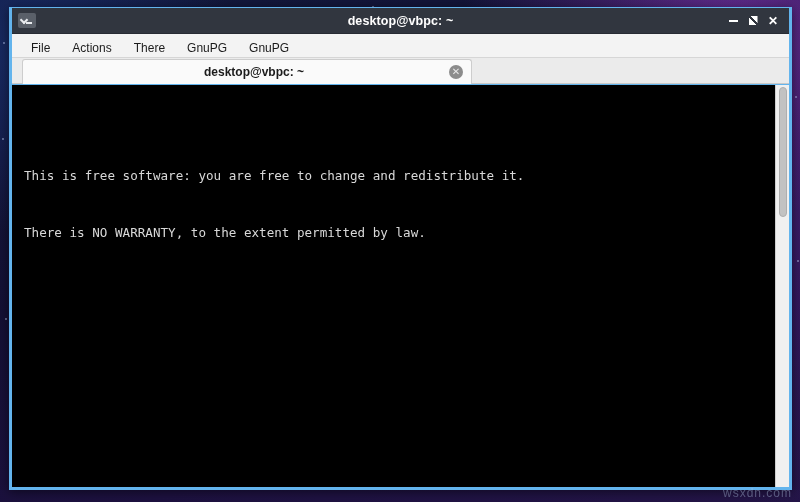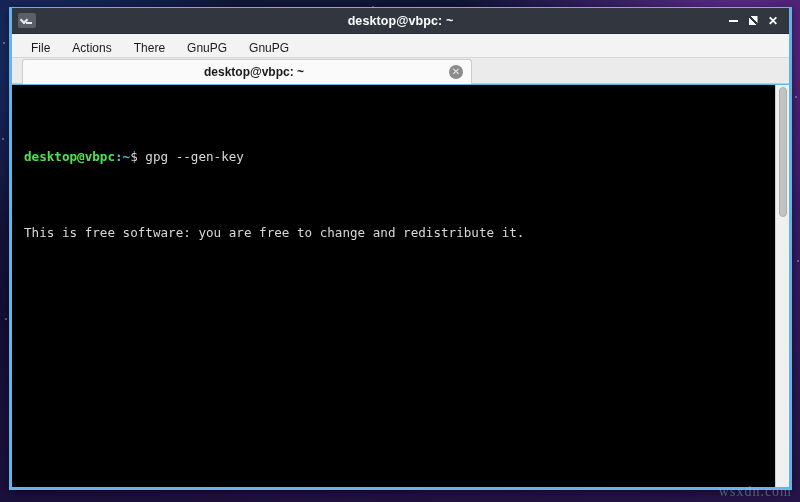--- a/index.html
+++ b/index.html
@@ -242,24 +242,24 @@
     background: #c2c2c2;
     border-radius: 4px;
     border: 1px solid #aeaeae;
   }
 
   
   #watermark {
     position: absolute;
     right: 8px;
     bottom: 2px;
-    font-size: 14px;
+    font-size: 12px;
     letter-spacing: 1px;
     color: rgba(185,205,235,0.38);
-    font-family: Liberation Serif, serif;
+    font-family: Liberation Sans, sans-serif;
     user-select: none;
   }
 </style>
 </head>
 <body>
 
 <div id="desktop">
   <div class="star" style="left:36px;  top:14px;"></div>
   <div class="star" style="left:372px; top:6px;"></div>
   <div class="star" style="left:3px;   top:42px;"></div>
@@ -292,23 +292,23 @@
   <div id="tabbar">
     <div class="tab">
       <span class="tab-label">desktop@vbpc: ~</span>
       <span class="tab-close">✕</span>
     </div>
   </div>
 
   <div id="terminal-wrap">
     <div id="terminal">
 
-      <div class="ln"><span class="c-green">desktop@vbpc</span><span class="c-cyan">:~</span><span class="c-white">$</span><span class="c-white"> gpg --gen-key</span></div>
 
       <div class="ln">This is free software: you are free to change and redistribute it.</div>
+      <div class="ln">There is NO WARRANTY, to the extent permitted by law.</div>
       <div class="ln"></div>
       
       
       
       
       
       
       
 
       

